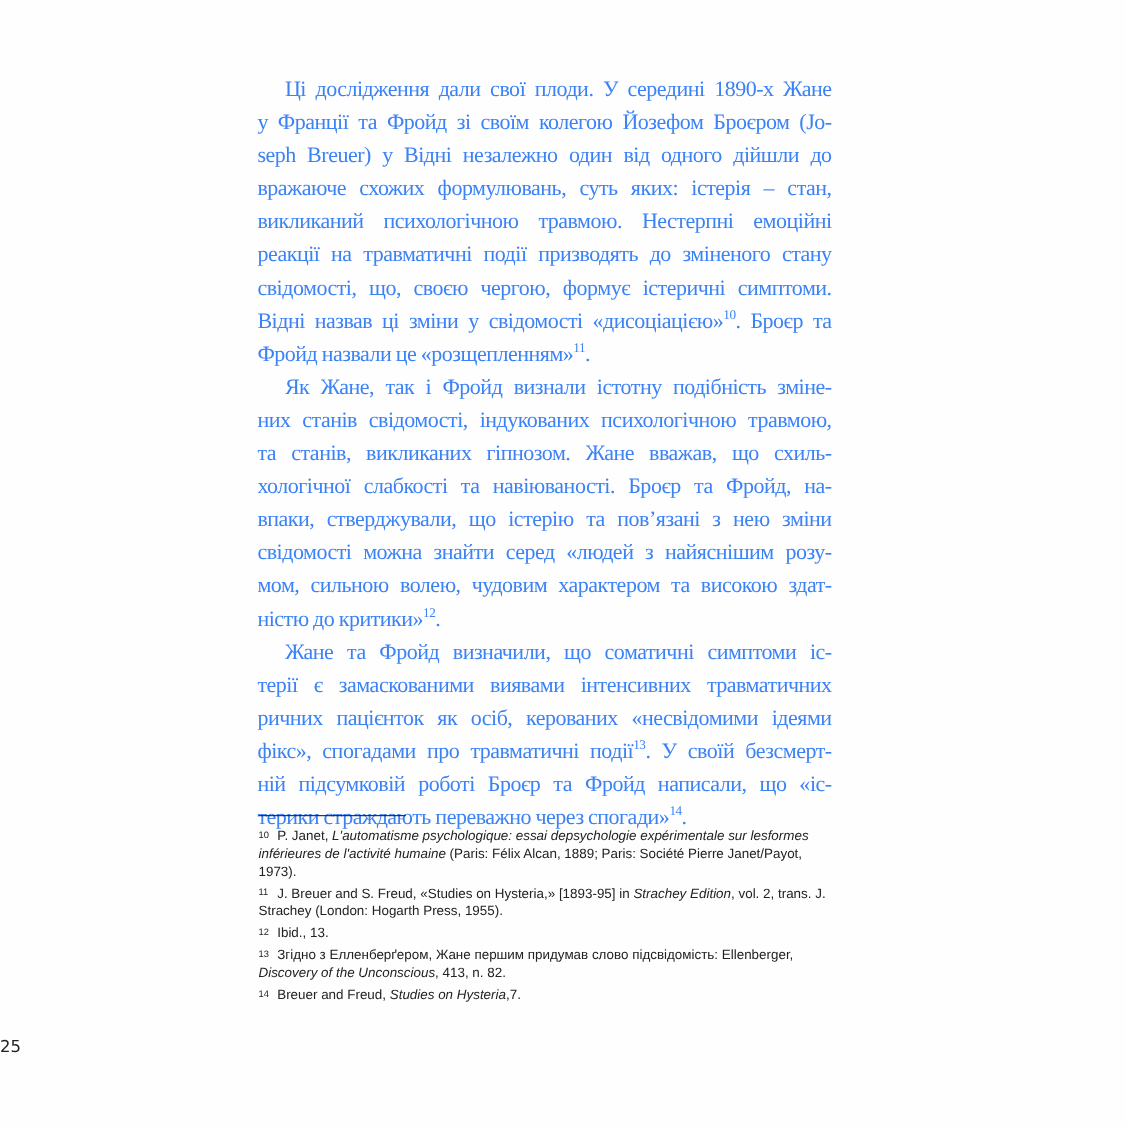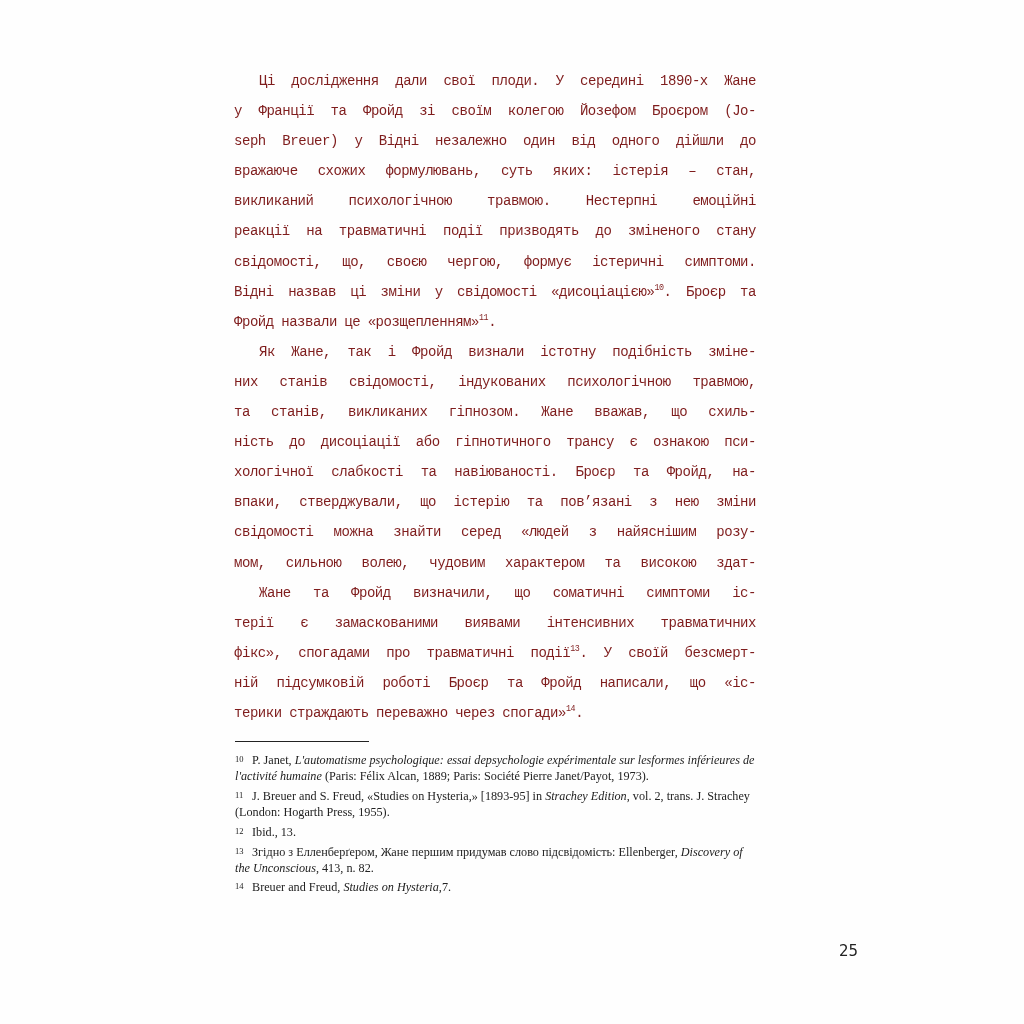--- a/index.html
+++ b/index.html
@@ -2,41 +2,41 @@
 <html><head>
 <meta charset="utf-8">
 <style>
   html, body { margin: 0; padding: 0; background: #ffffff; }
   body { width: 1024px; height: 1024px; position: relative; overflow: hidden; }
   .page {
     position: absolute; left: 0; top: 0; width: 1024px; height: 1024px; background: #fefefe;
   }
   .body-text {
     position: absolute; left: 234px; top: 66px; width: 522px;
-    font-family: Liberation Mono, monospace;
-    font-size: 14px; line-height: 30.1px; color: #7f1d1d;
+    font-family: Liberation Serif, serif;
+    font-size: 20px; line-height: 30.1px; color: #3b82f6;
     text-align: justify; letter-spacing: -0.45px; word-spacing: -0.5px;
   }
   sup { font-size: 0.6em; line-height: 0; vertical-align: super; }
   .line { display: block; text-align: justify; text-align-last: justify; white-space: nowrap; overflow: visible; }
   .line.last { text-align-last: left; }
   .line.first { padding-left: 25px; }
   .fn-rule {
     position: absolute; left: 235px; top: 741px; width: 134px; height: 0; border-top: 1.4px solid #222;
   }
   .footnotes {
     position: absolute; left: 235px; top: 751px; width: 520px;
-    font-family: Liberation Serif, serif;
+    font-family: Liberation Sans, sans-serif;
     font-size: 12.2px; line-height: 16.2px; color: #222;
   }
   .fn { margin: 0 0 2.5px 0; text-align: left; }
   .fn .num { font-size: 8.5px; vertical-align: 2px; display: inline-block; width: 17px; }
   .fn i { font-style: italic; }
   .page-number {
-    position: absolute; left: 0; width: 858px; top: 942px; text-align: right;
+    position: absolute; left: 0; width: 858px; top: 942px; text-align: left;
     font-family: "DejaVu Sans", "Liberation Sans", sans-serif; font-size: 15px; color: #222;
   }
 </style>
 </head>
 <body>
 
 <div class="page">
 
   <div class="body-text">
 
@@ -49,30 +49,31 @@
       <span class="line">реакції на травматичні події призводять до зміненого стану</span>
       <span class="line">свідомості, що, своєю чергою, формує істеричні симптоми.</span>
       <span class="line"><span>Відні назвав ці зміни у свідомості «дисоціацією»</span><sup>10</sup><span>. Броєр та</span></span>
       <span class="line last"><span>Фройд назвали це «розщепленням»</span><sup>11</sup><span>.</span></span>
     </div>
 
     <div>
       <span class="line first">Як Жане, так і Фройд визнали істотну подібність зміне-</span>
       <span class="line">них станів свідомості, індукованих психологічною травмою,</span>
       <span class="line">та станів, викликаних гіпнозом. Жане вважав, що схиль-</span>
-      <span class="line">ність до дисоціації або гіпнотичного трансу є ознакою пси-</span>
       <span class="line">хологічної слабкості та навіюваності. Броєр та Фройд, на-</span>
       <span class="line">впаки, стверджували, що істерію та пов’язані з нею зміни</span>
       <span class="line">свідомості можна знайти серед «людей з найяснішим розу-</span>
       <span class="line">мом, сильною волею, чудовим характером та високою здат-</span>
+      <span class="line last"><span>ністю до критики»</span><sup>12</sup><span>.</span></span>
     </div>
 
     <div>
       <span class="line first">Жане та Фройд визначили, що соматичні симптоми іс-</span>
       <span class="line">терії є замаскованими виявами інтенсивних травматичних</span>
+      <span class="line">ричних пацієнток як осіб, керованих «несвідомими ідеями</span>
       <span class="line"><span>фікс», спогадами про травматичні події</span><sup>13</sup><span>. У своїй безсмерт-</span></span>
       <span class="line">ній підсумковій роботі Броєр та Фройд написали, що «іс-</span>
       <span class="line last"><span>терики страждають переважно через спогади»</span><sup>14</sup><span>.</span></span>
     </div>
   </div>
 
   <div class="fn-rule"></div>
 
   <div class="footnotes">
     <p class="fn"><span class="num">10</span><span>P. Janet, </span><i>L'automatisme psychologique: essai depsychologie expérimentale sur lesformes inférieures de l'activité humaine</i><span> (Paris: Félix Alcan, 1889; Paris: Société Pierre Janet/Payot, 1973).</span></p>

